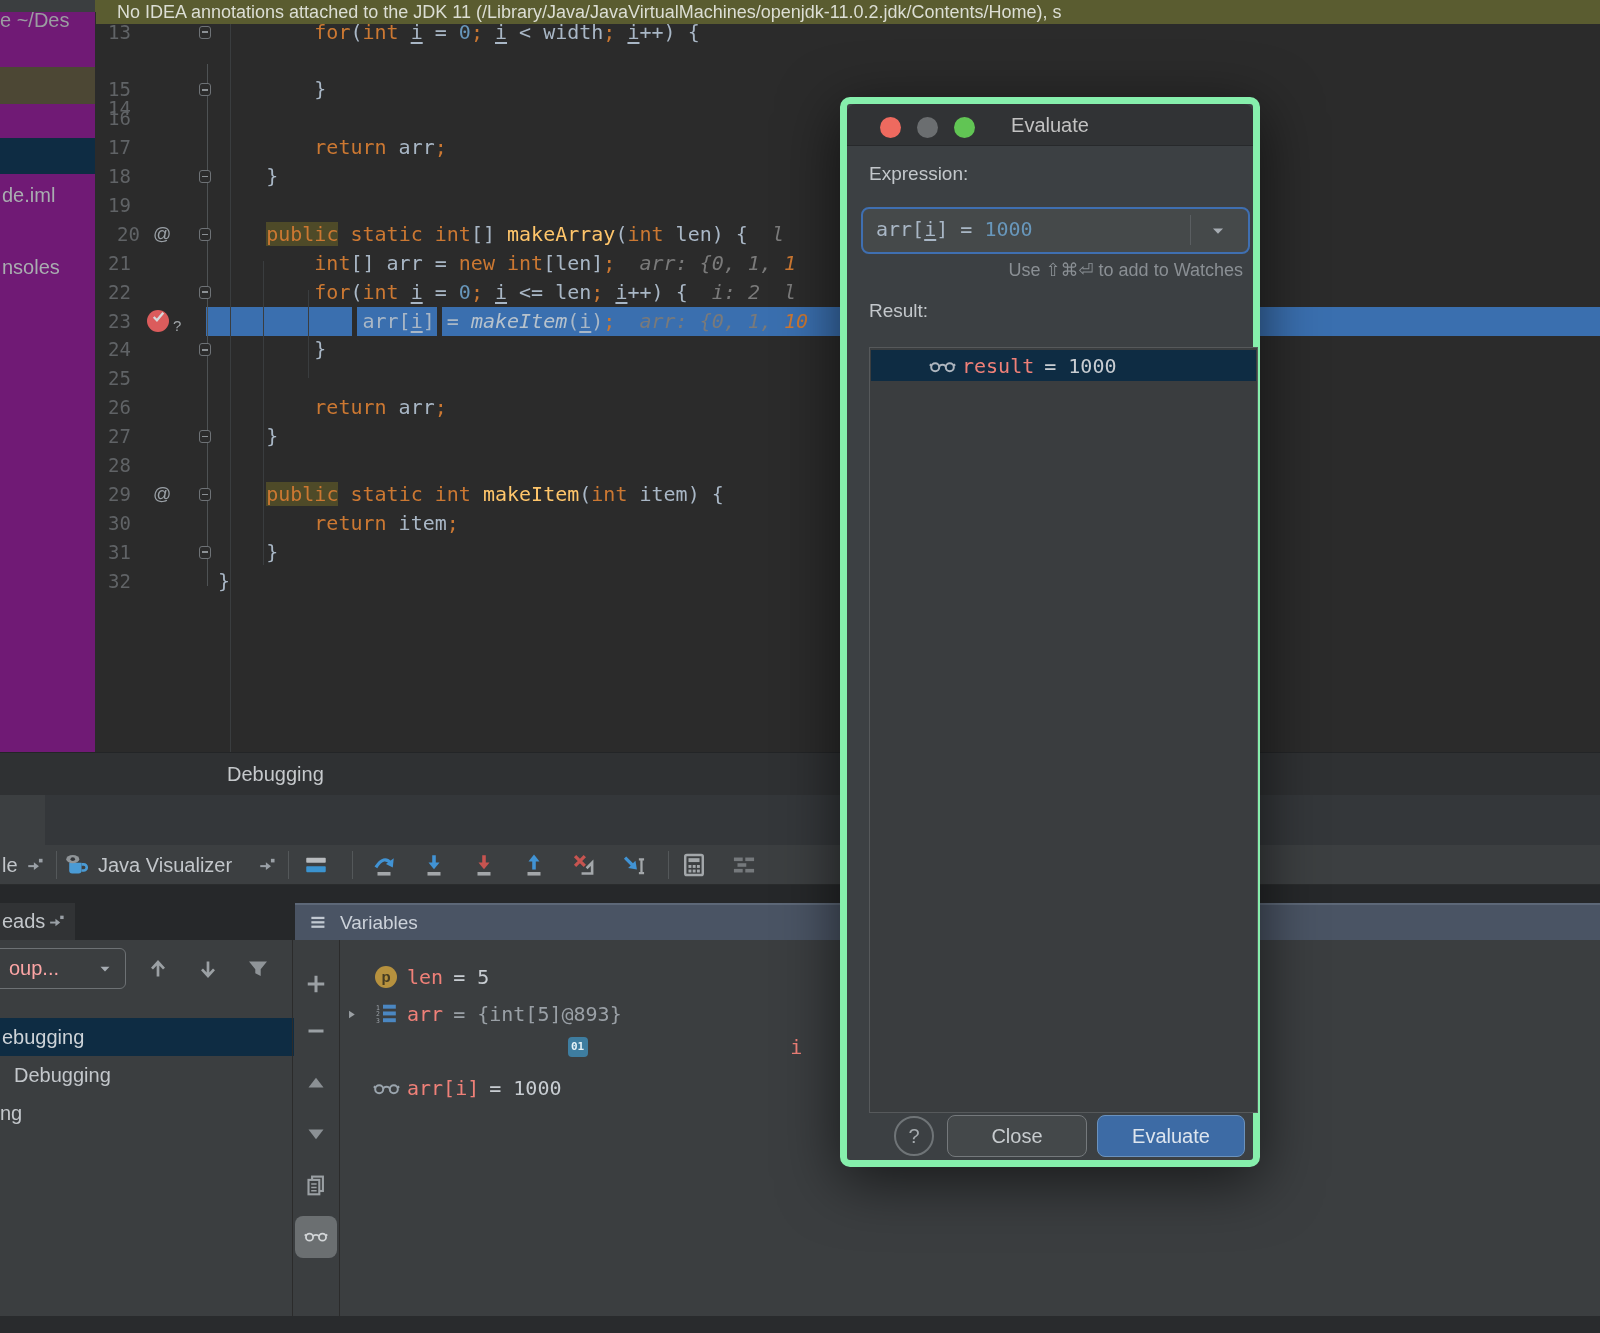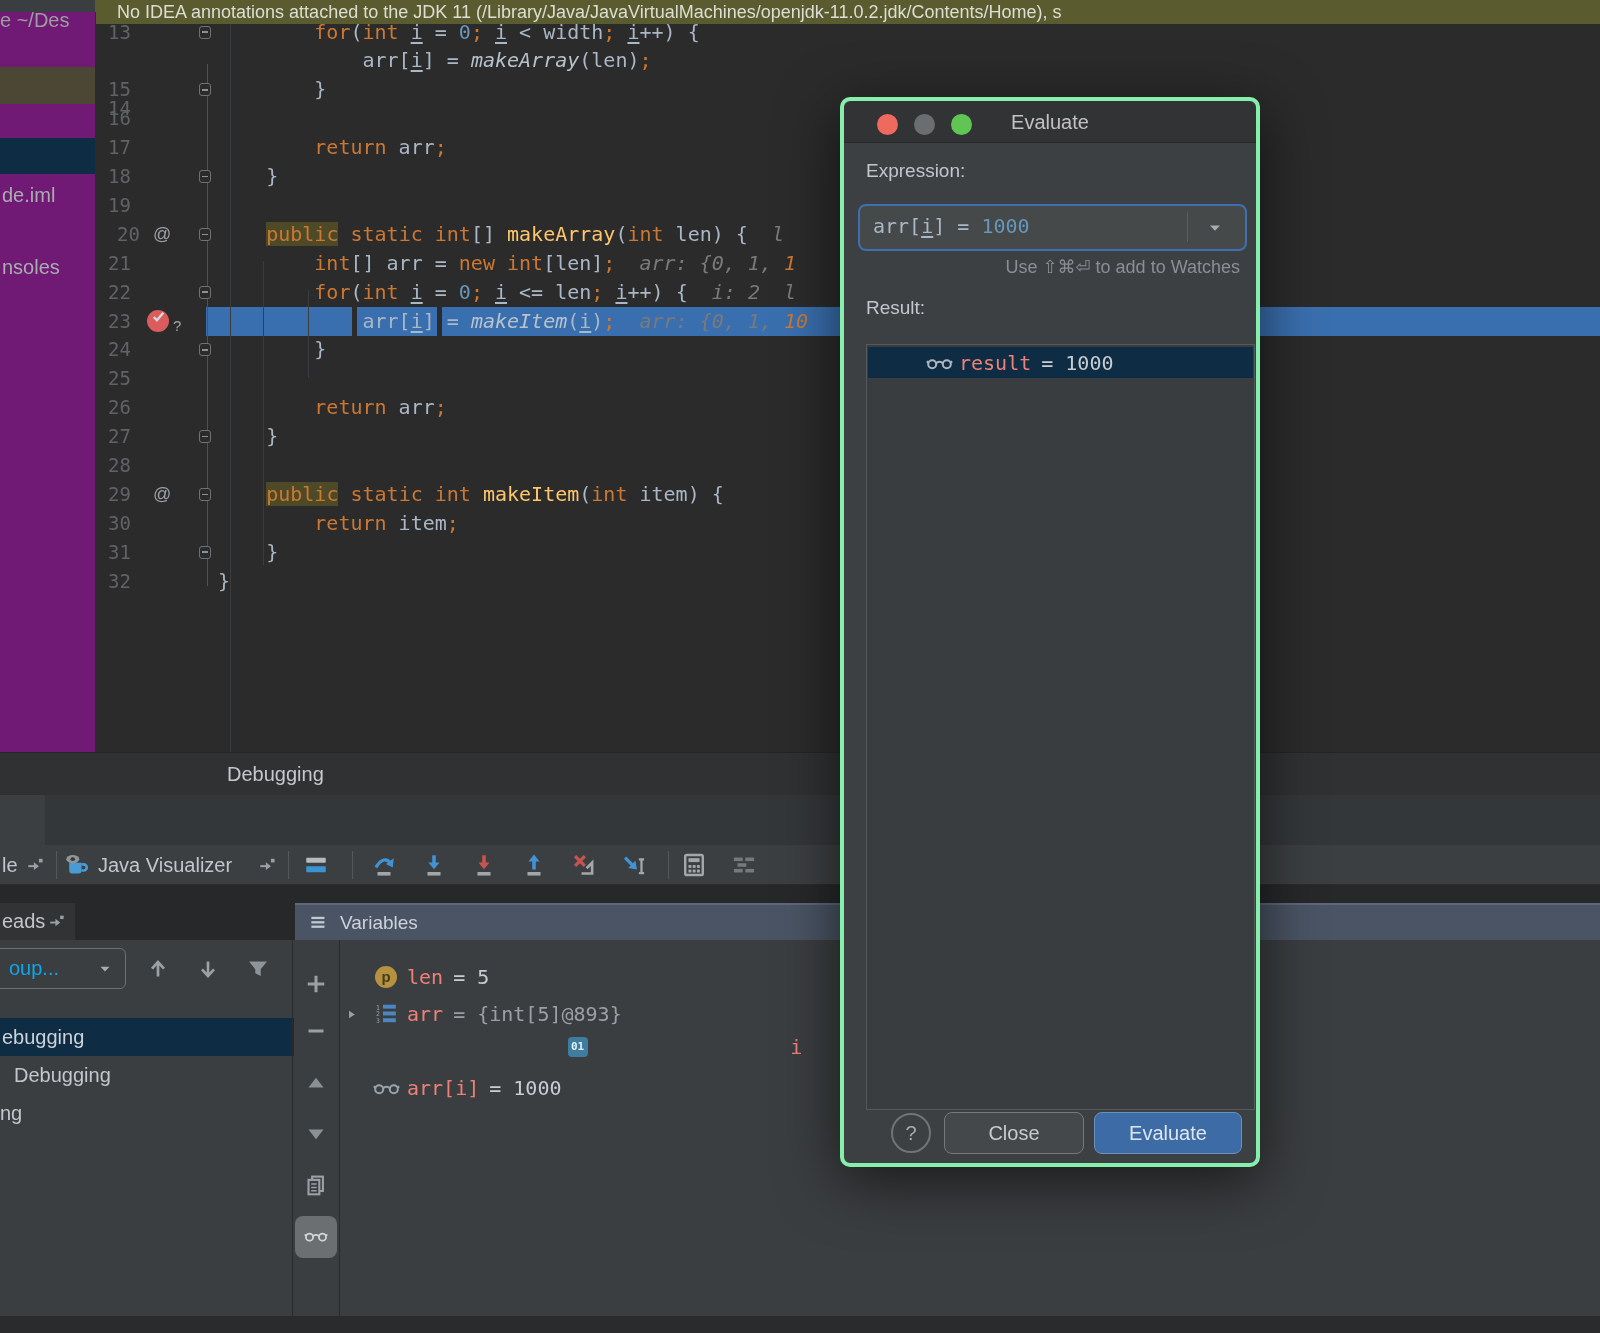--- a/index.html
+++ b/index.html
@@ -48,39 +48,39 @@
   #strip{left:0;top:885px;width:1600px;height:18px;background:#26282a;}
   
   #header-row{left:0;top:903px;width:1600px;height:37px;}
   #threads-tab{left:0;top:0;width:75px;height:37px;background:#313335;}
   #header-gap{left:75px;top:0;width:220px;height:37px;background:#26282a;}
   #vars-header{left:295px;top:0;width:1305px;height:37px;background:#4a5464;border-top:2px solid #5d6878;box-sizing:border-box;padding-left:12px;}
   #vars-header .tb-label{color:#ccd2da;font-size:19px;line-height:35px;}
   
   #main-left{left:0;top:940px;width:292px;height:393px;}
   #group-dd{left:-8px;top:8px;width:134px;height:41px;border:1.5px solid #6d7174;border-radius:6px;box-sizing:border-box;}
-  #group-dd span{position:absolute;left:16px;line-height:38px;color:#0ea5e9;font-size:20px;}
+  #group-dd span{position:absolute;left:16px;line-height:38px;color:#fca5a5;font-size:20px;}
   .frame-row{left:0;width:292px;height:38px;line-height:38px;color:#c3c7cb;font-size:20px;white-space:nowrap;overflow:hidden;}
   .frame-sel{background:#0e2c43;color:#cdd3d8;}
   #side-col{left:292px;top:940px;width:48px;height:393px;border-left:1px solid #2b2b2b;border-right:1px solid #2b2b2b;box-sizing:border-box;}
   .sel-pad{left:2px;width:42px;height:42px;border-radius:8px;background:#6b6f71;}
   #vars-panel{left:340px;top:940px;width:1260px;height:393px;}
   .var-row{left:0;width:700px;height:37px;display:flex;align-items:center;}
   .var-arrow{width:17px;margin-left:3px;display:flex;justify-content:center;}
   .var-icw{width:30px;margin-left:11px;display:flex;align-items:center;justify-content:center;}
   .var-name{font-family:"DejaVu Sans Mono",monospace;font-size:20px;color:#ef8078;margin-left:6px;}
   .var-val{font-family:"DejaVu Sans Mono",monospace;font-size:20px;color:#c8cdd2;margin-left:10px;}
   .var-val.dim{color:#9aa0a6;}
   .badge-p{width:22px;height:22px;border-radius:50%;background:#b6913e;color:#463c22;font-size:15px;font-weight:bold;
            display:flex;align-items:center;justify-content:center;}
   .badge-i{width:20px;height:20px;border-radius:4px;background:#3e7da0;color:#e4f1f7;font-size:11px;font-weight:bold;
            font-family:"DejaVu Sans Mono",monospace;display:flex;align-items:center;justify-content:center;}
   #bottom-strip{left:0;top:1316px;width:1600px;height:17px;background:#292b2d;}
   
-  #dialog{left:840px;top:97px;width:420px;height:1070px;background:#3c4043;border:4px solid #86efac;border-radius:10px;
+  #dialog{left:840px;top:97px;width:420px;height:1070px;background:#3c4043;border:7px solid #86efac;border-radius:10px;
           box-shadow:0 14px 60px rgba(0,0,0,.6);z-index:50;box-sizing:border-box;}
   #dlg-titlebar{left:0;top:0;width:100%;height:42px;background:#313335;border-radius:9px 9px 0 0;border-bottom:1px solid #27292b;box-sizing:border-box;}
   .tlight{top:13px;width:21px;height:21px;border-radius:50%;}
   #dlg-title{left:0;top:0;width:100%;text-align:center;line-height:42px;color:#c2c2c2;font-size:20px;}
   .dlg-label{left:22px;color:#c3c7cb;font-size:19px;}
   #dlg-input{left:14px;top:103px;width:389px;height:47px;background:#45494a;border:2.5px solid #3f6fb1;border-radius:8px;box-sizing:border-box;}
   #dlg-input-text{left:13px;top:0;line-height:41px;font-size:20px;white-space:pre;}
   #dlg-expand{left:294px;top:10px;width:21px;height:21px;}
   #dlg-input-div{left:327px;top:6px;width:1px;height:30px;background:#5a5e61;}
   #dlg-chevron{left:346px;top:13px;width:18px;height:18px;}
@@ -119,21 +119,20 @@
       <div class="abs" id="fold-line"></div>
       <div class="abs iguide" style="left: 168px; top: 237px; height: 304px;"></div>
       <div class="abs iguide" style="left: 213px; top: 266px; height: 88px;"></div>
       <div class="abs" style="left: 135px; top: 0px; width: 1px; height: 728px; background: rgb(58, 61, 63);"></div>
       <div class="abs gut-num mono" style="top: -6.5px;">13</div>
       <div class="abs fold-m" style="left: 104px; top: 1.5px;">
         <i></i>
       </div>
       <div class="abs code-row mono" style="top: -6.5px;"><span class="sg-pl">        </span><span class="sg-kw">for</span><span class="sg-pl">(</span><span class="sg-kw">int</span><span class="sg-pl"> </span><span class="sg-vu">i</span><span class="sg-pl"> = </span><span class="sg-num">0</span><span class="sg-kw">;</span><span class="sg-pl"> </span><span class="sg-vu">i</span><span class="sg-pl"> &lt; width</span><span class="sg-kw">;</span><span class="sg-pl"> </span><span class="sg-vu">i</span><span class="sg-pl">++) {</span></div>
       <div class="abs gut-num mono" style="top: 22.4px; margin-top: 48px;">14</div>
-      <div class="abs code-row mono" style="top: 22.4px;"><span class="sg-pl">            </span><span class="sg-pl">arr[</span><span class="sg-vu">i</span><span class="sg-pl">] = </span><span class="sg-call">makeArray</span><span class="sg-pl">(len)</span><span class="sg-kw">;</span></div>
       <div class="abs gut-num mono" style="top: 51.3px;">15</div>
       <div class="abs fold-m" style="left: 104px; top: 59.3px;">
         <i></i>
       </div>
       <div class="abs code-row mono" style="top: 51.3px;"><span class="sg-pl">        </span><span class="sg-pl">}</span></div>
       <div class="abs gut-num mono" style="top: 80.2px;">16</div>
       <div class="abs code-row mono" style="top: 80.2px;"></div>
       <div class="abs gut-num mono" style="top: 109.1px;">17</div>
       <div class="abs code-row mono" style="top: 109.1px;"><span class="sg-pl">        </span><span class="sg-kw">return</span><span class="sg-pl"> arr</span><span class="sg-kw">;</span></div>
       <div class="abs gut-num mono" style="top: 138px;">18</div>

